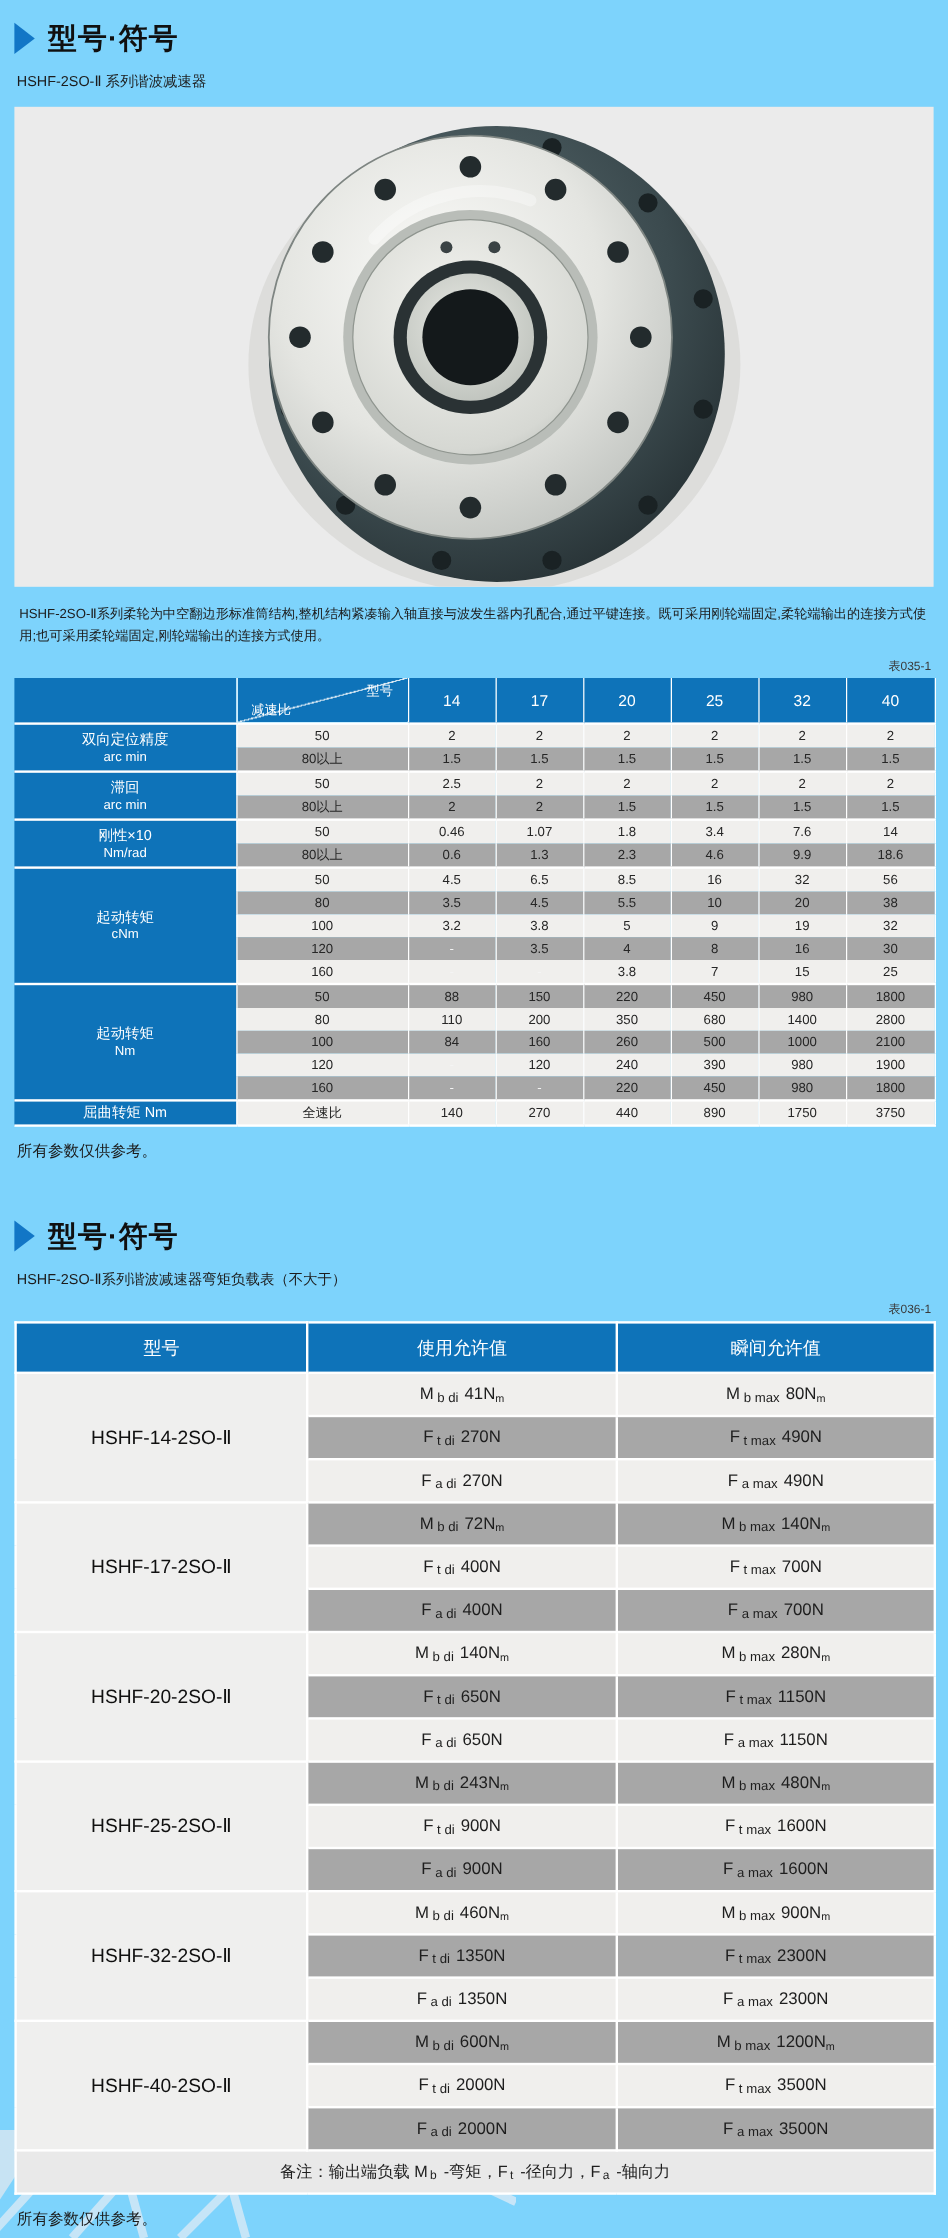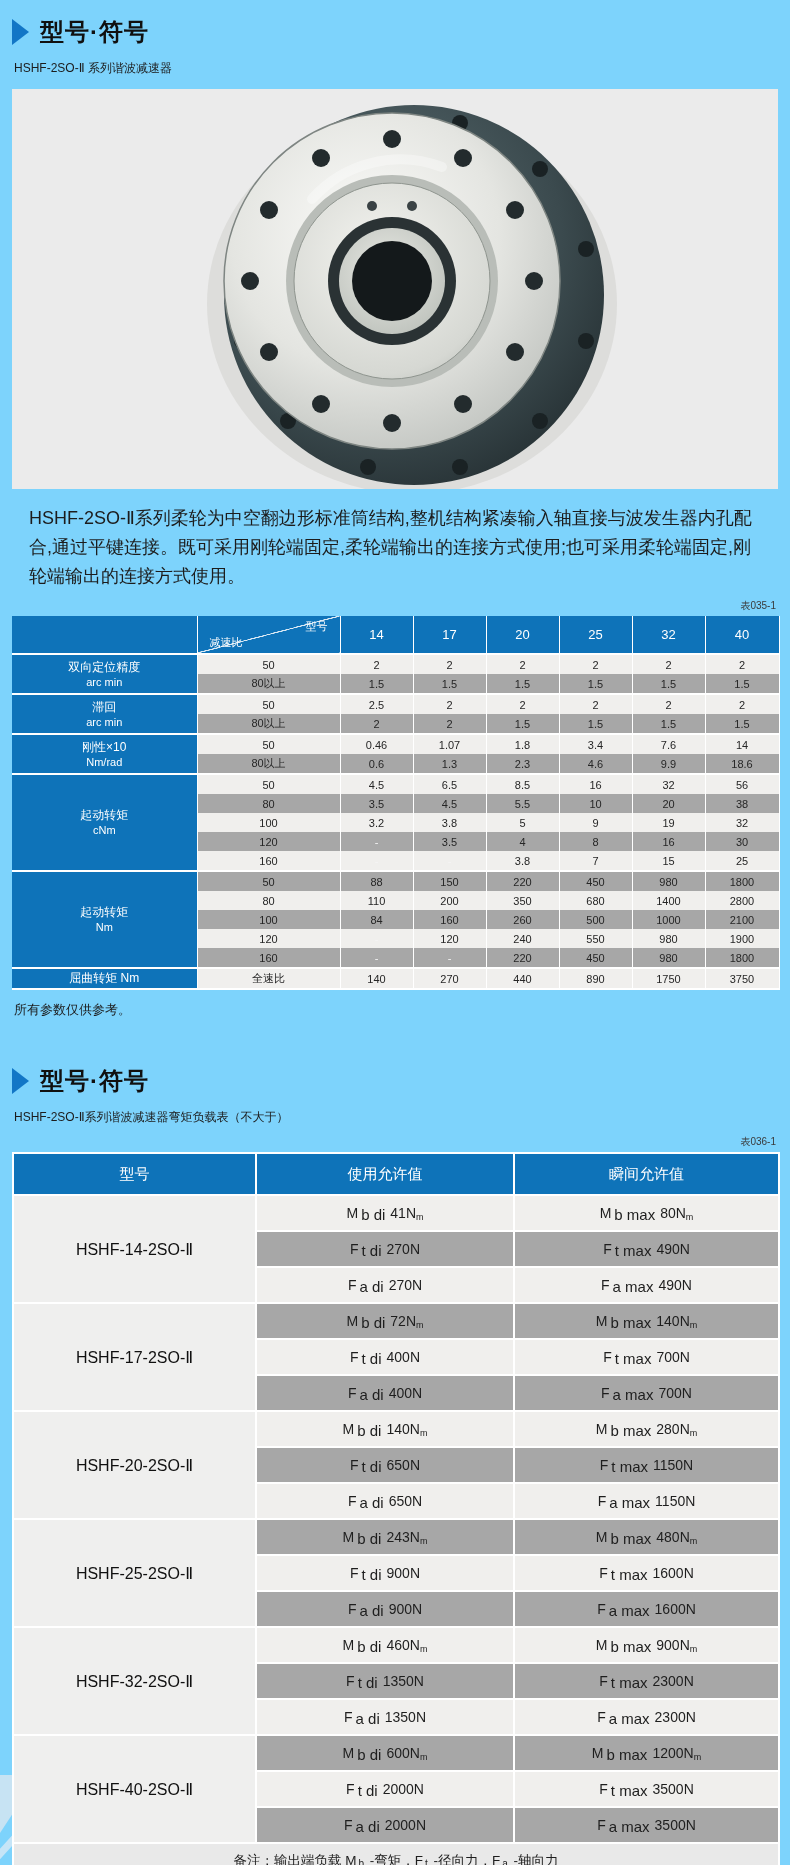--- a/index.html
+++ b/index.html
@@ -8,21 +8,21 @@
   .content{padding:0 12px;position:relative;z-index:2;}
 
   .sec-header{display:flex;align-items:center;gap:11px;margin:0;}
   .sec-header.first{padding-top:16px;}
   .sec-header.second{padding-top:46px;}
   .tri{width:0;height:0;border-left:17px solid #1276c6;border-top:13px solid transparent;border-bottom:13px solid transparent;}
   .sec-title{font-size:24px;font-weight:bold;color:#101010;margin:0;letter-spacing:1px;}
   .subtitle{font-size:12px;color:#1c1c1c;margin:12px 0 0 2px;}
 
   .photo-panel{margin-top:12px;background:#ebebeb;height:400px;overflow:hidden;}
-  .desc{font-size:18px;color:#1c1c1c;line-height:1.6;margin:15px 17px 0;}
+  .desc{font-size:11px;color:#1c1c1c;line-height:1.6;margin:15px 4px 0;}
 
   .tlabel{font-size:10px;color:#3a3a3a;text-align:right;margin:9px 2px 3px;}
 
   table{border-collapse:collapse;width:766px;table-layout:fixed;}
   
   .spec th,.spec td{border-right:1px solid #fff;padding:0;}
   .spec thead th{background:#0e73b9;color:#fff;font-weight:normal;height:37px;font-size:13px;border-bottom:2px solid #fff;}
   .spec .blank{background:#0e73b9;}
   .spec .diag{background:#0e73b9;position:relative;
     background-image:linear-gradient(to bottom right,transparent 49.2%,rgba(255,255,255,.85) 49.2%,rgba(255,255,255,.85) 50.8%,transparent 50.8%);}
@@ -38,21 +38,21 @@
   .spec .gend td{border-bottom:2px solid #fff;}
 
   
   .moment th,.moment td{border:2px solid #fff;padding:0;}
   .moment thead th{background:#0e73b9;color:#fff;font-size:15px;font-weight:normal;height:40px;}
   .moment .model{background:#efefee;font-size:16px;color:#101010;font-weight:normal;text-align:center;}
   .moment tbody td{height:34px;text-align:center;color:#1e1e1e;}
   .moment .lt{background:#f0efed;}
   .moment .dk{background:#a7a7a7;}
   .sym{font-size:14px;}
-  .sub{font-size:15px;vertical-align:-2px;margin:0 5px 0 3px;}
+  .sub{font-size:11px;vertical-align:-2px;margin:0 5px 0 3px;}
   .val{font-size:14px;}
   .vsub{font-size:9px;vertical-align:-2px;}
   .noterow{background:#e9e9e9;font-size:13.5px;height:37px;color:#161616;}
   .nsub{font-size:10px;vertical-align:-2px;margin:0 2px;}
 
   .footnote{font-size:13px;color:#1c1c1c;margin:11px 0 0 2px;}
 
   .watermark{position:absolute;left:0;bottom:0;z-index:1;pointer-events:none;}
 </style>
 </head>
@@ -308,21 +308,21 @@
             <td class="val dk">260</td>
             <td class="val dk">500</td>
             <td class="val dk">1000</td>
             <td class="val dk">2100</td>
           </tr>
           <tr>
             <td class="ratio lt">120</td>
             <td class="val lt dash">-</td>
             <td class="val lt">120</td>
             <td class="val lt">240</td>
-            <td class="val lt">550</td>
+            <td class="val lt">390</td>
             <td class="val lt">980</td>
             <td class="val lt">1900</td>
           </tr>
           <tr class="gend">
             <td class="ratio dk">160</td>
             <td class="val dk dash">-</td>
             <td class="val dk dash">-</td>
             <td class="val dk">220</td>
             <td class="val dk">450</td>
             <td class="val dk">980</td>

